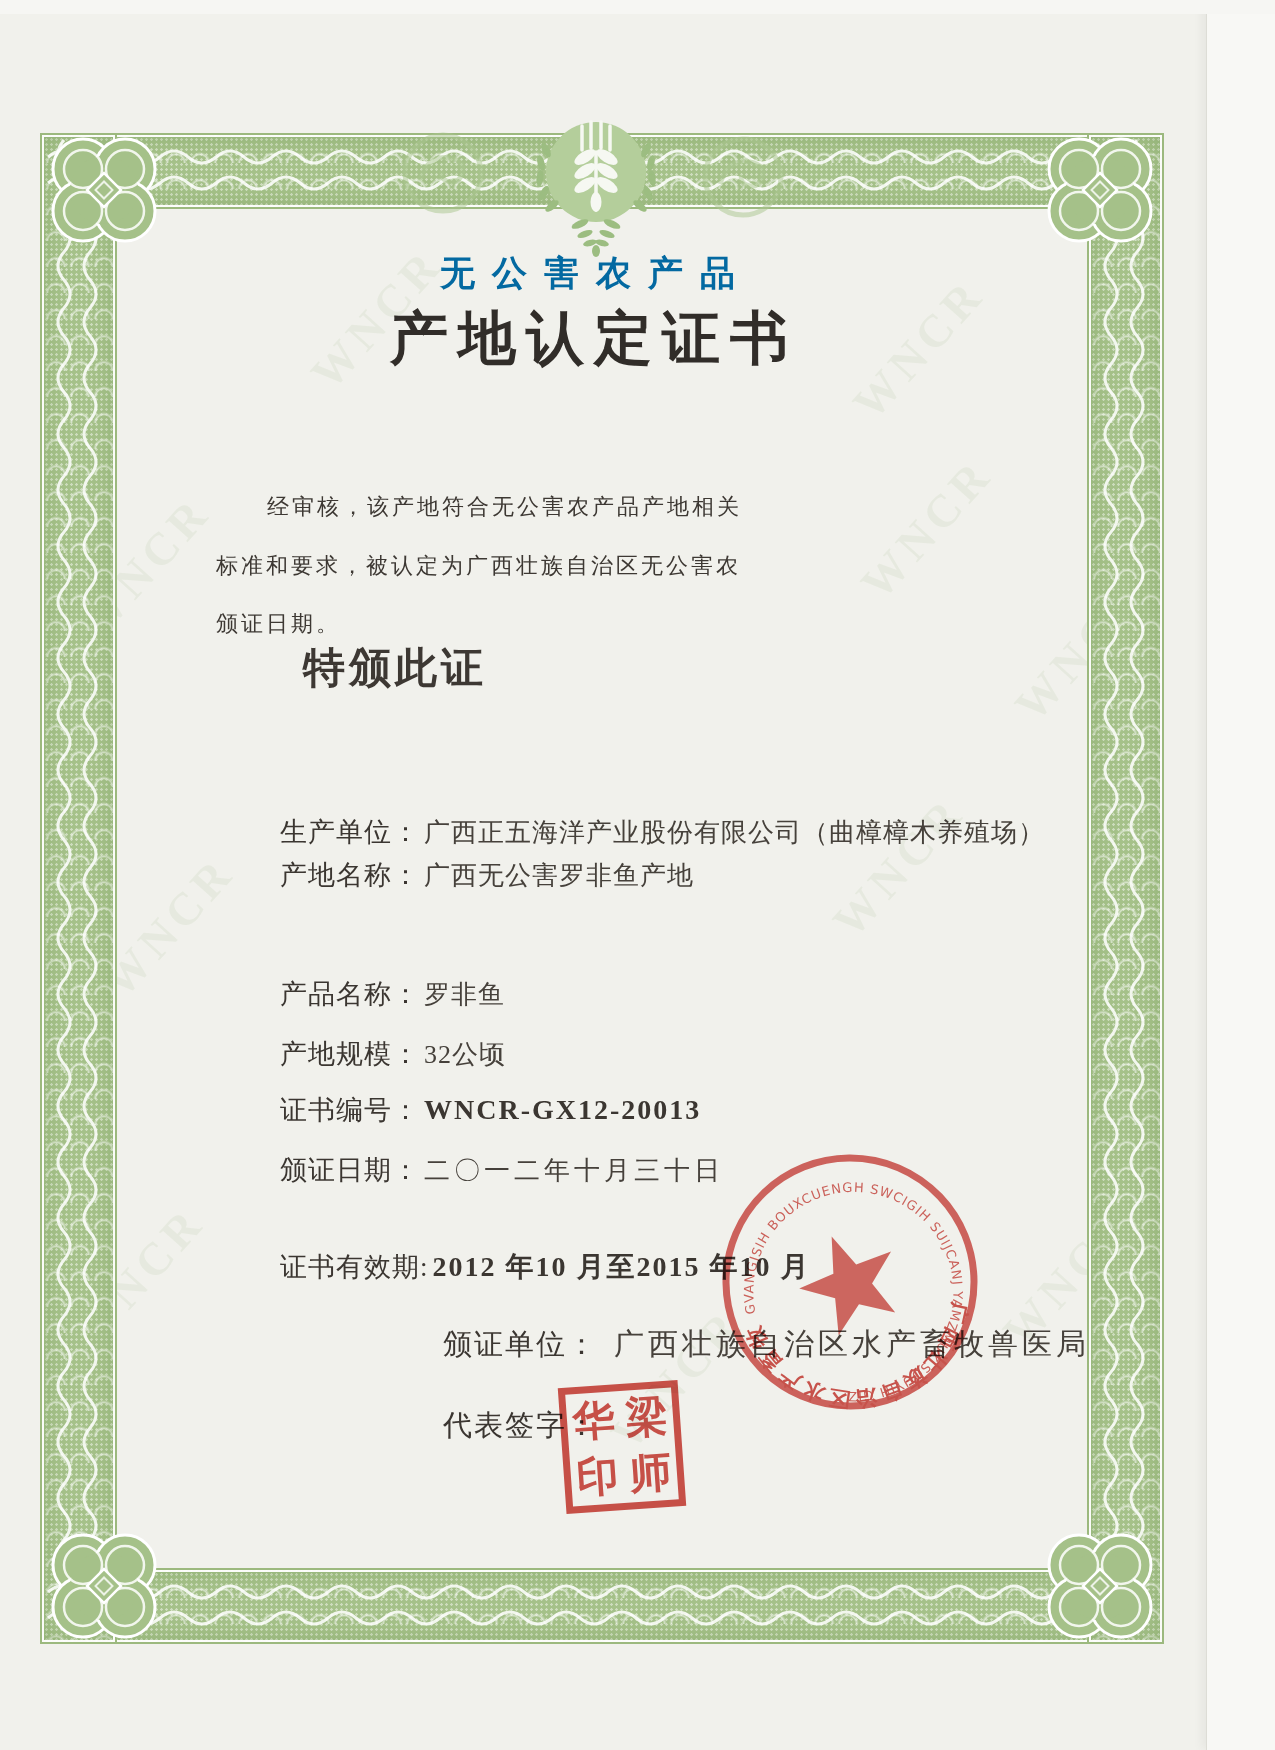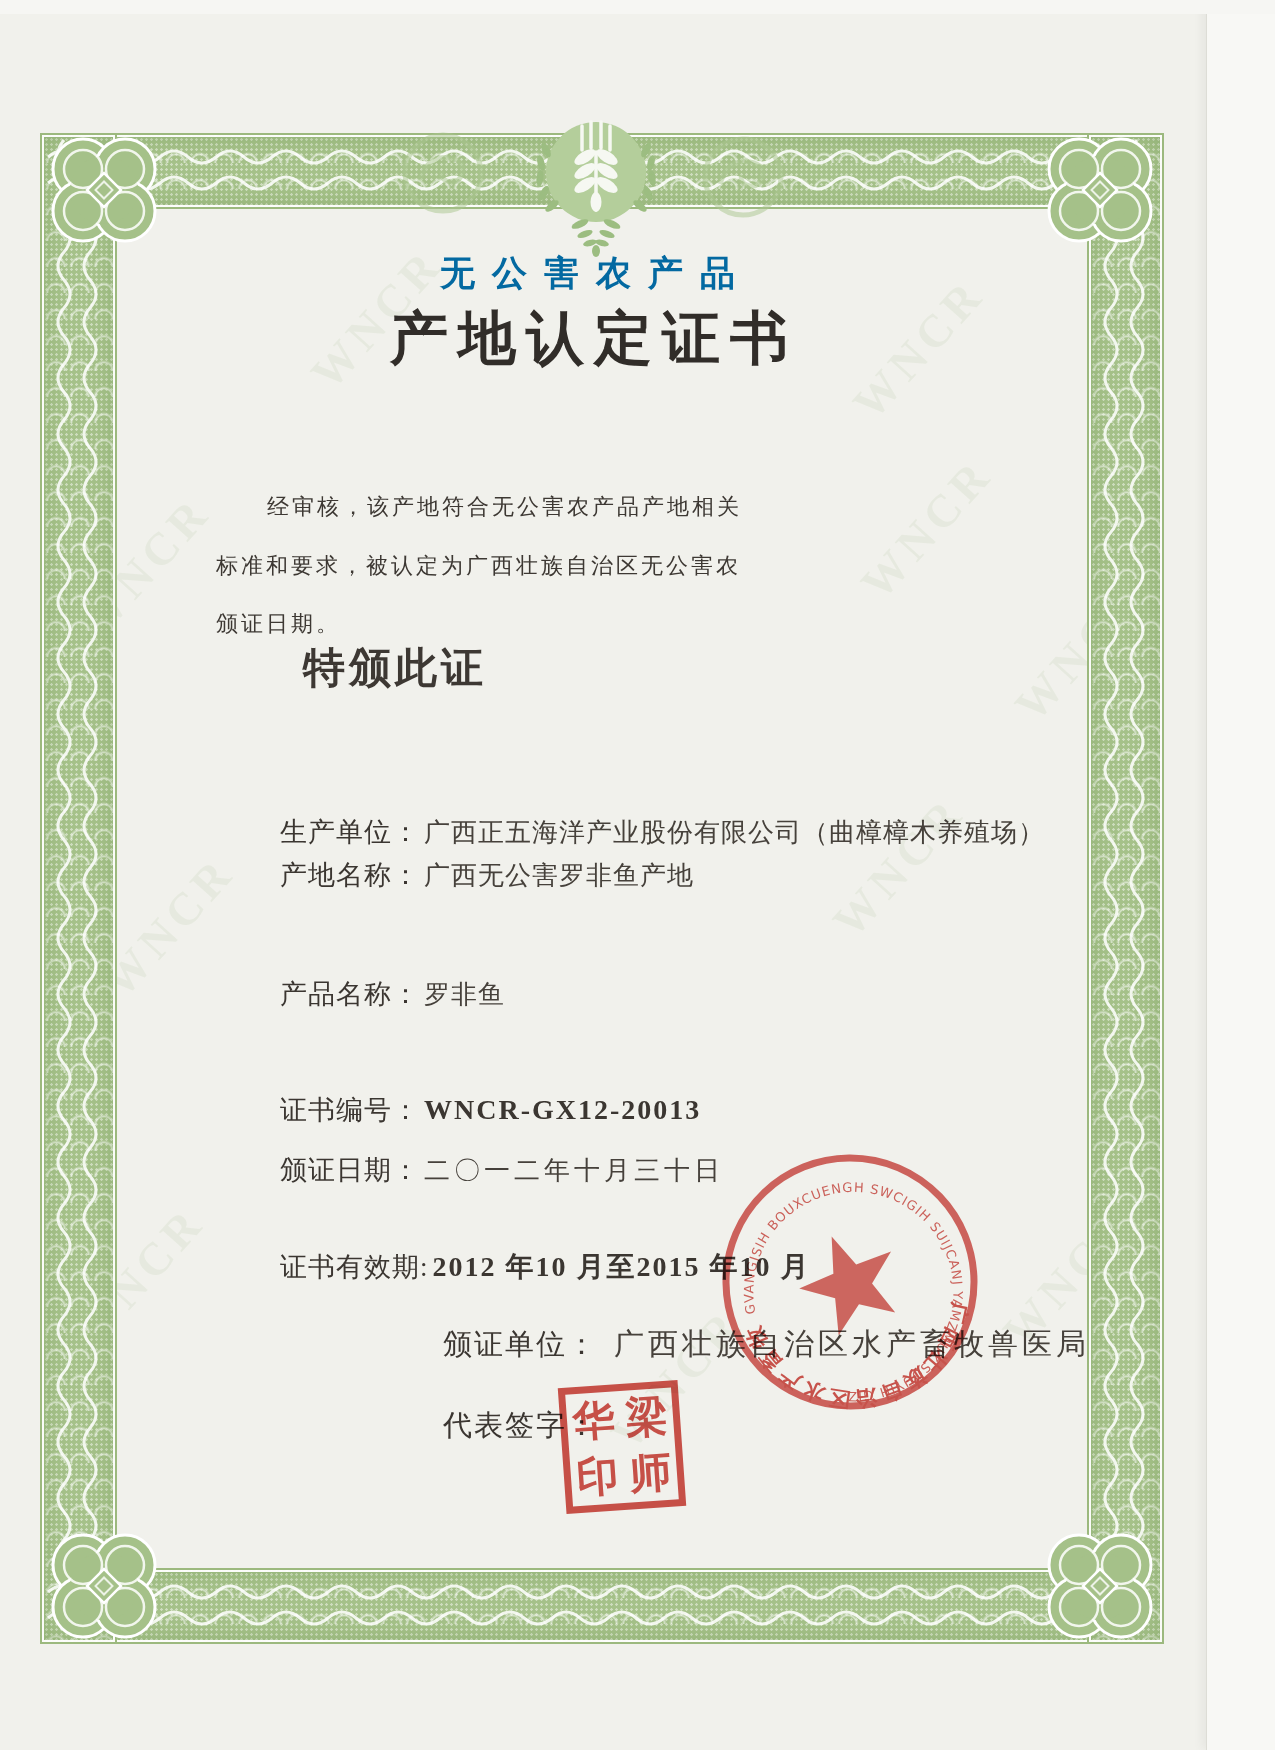--- a/index.html
+++ b/index.html
@@ -239,20 +239,23 @@
 
   <div class="field-row" style="top:814px;">
     <span class="flabel">生产单位：</span><span class="fvalue">广西正五海洋产业股份有限公司（曲樟樟木养殖场）</span>
   </div>
   <div class="field-row" style="top:857px;text-align:center;">
     <span class="flabel">产地名称：</span><span class="fvalue">广西无公害罗非鱼产地</span>
   </div>
   <div class="field-row" style="top:976px;">
     <span class="flabel">产品名称：</span><span class="fvalue">罗非鱼</span>
   </div>
+  <div class="field-row" style="top:1036px;">
+    <span class="flabel">产地规模：</span><span class="fvalue">32公顷</span>
+  </div>
   <div class="field-row" style="top:1092px;">
     <span class="flabel">证书编号：</span><span class="fvalue serif-bold">WNCR-GX12-20013</span>
   </div>
   <div class="field-row" style="top:1152px;">
     <span class="flabel">颁证日期：</span><span class="fvalue spaced">二〇一二年十月三十日</span>
   </div>
   <div class="field-row" style="top:1212px;margin-top:36px;">
     <span class="flabel">证书有效期:</span><span class="fvalue serif-bold">2012 年10 月至2015 年10 月</span>
   </div>
 

